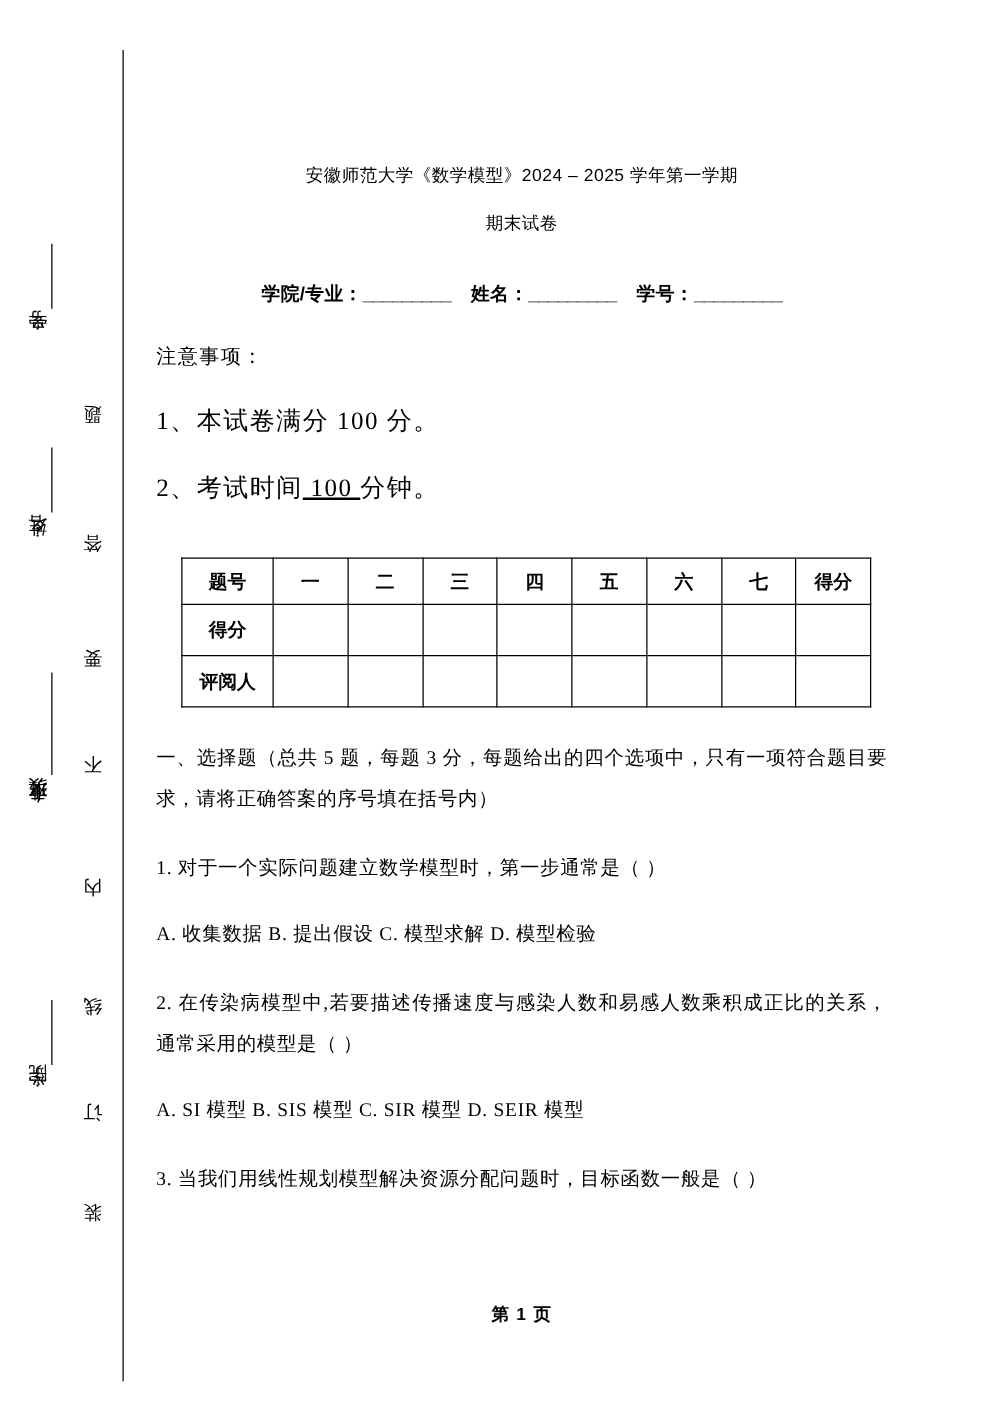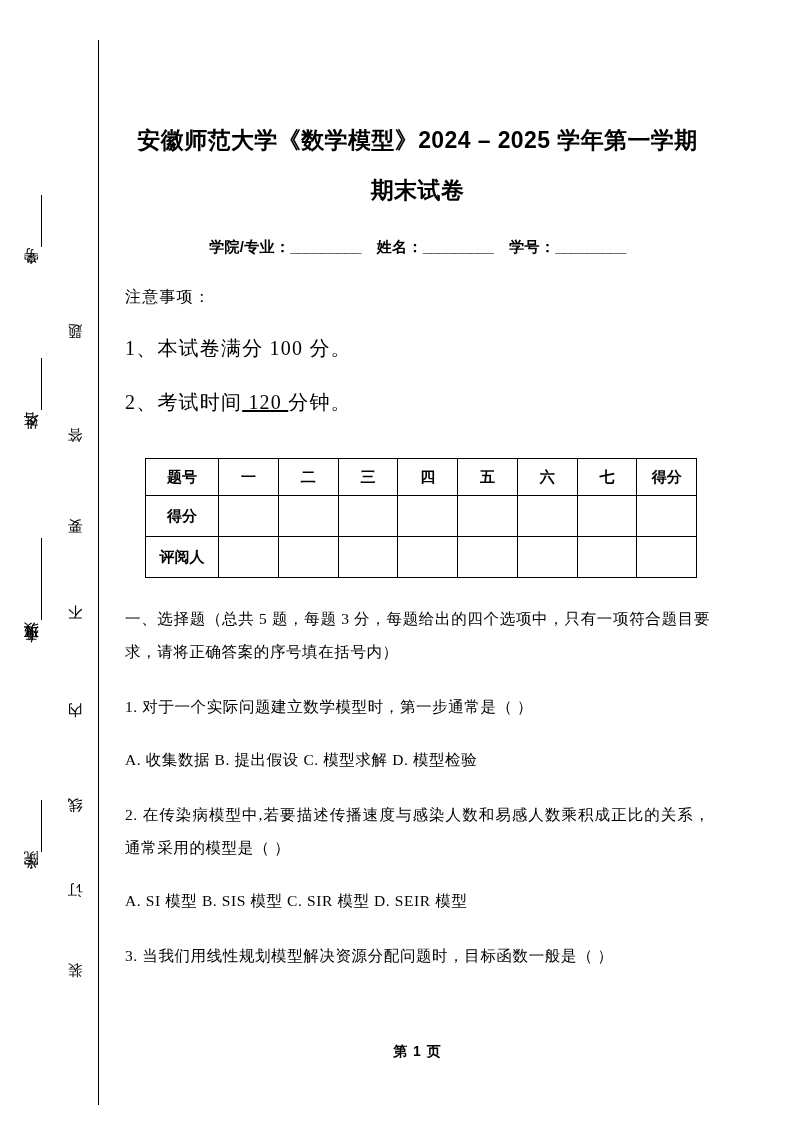--- a/index.html
+++ b/index.html
@@ -79,28 +79,28 @@
     position: absolute;
     left: 125px;
     top: 0;
     width: 585px;
   }
 
   .doc-title {
     margin: 0;
     padding: 0;
     font-family: "Liberation Sans", "DejaVu Sans", sans-serif;
-    font-weight: bold;
-    font-size: 23px;
+    font-weight: normal;
+    font-size: 14px;
     line-height: 36px;
     text-align: center;
     letter-spacing: 0.4px;
   }
   #title-line1 { margin-top: 122px; }
-  #title-line2 { margin-top: 14px; }
+  #title-line2 { margin-top: 2px; }
 
   #info-line {
     margin-top: 30px;
     text-align: center;
     font-family: "Liberation Sans", "DejaVu Sans", sans-serif;
     font-weight: bold;
     font-size: 15px;
     white-space: nowrap;
     letter-spacing: 0.3px;
   }
@@ -210,21 +210,21 @@
   <h1 class="doc-title" id="title-line1">安徽师范大学《数学模型》2024 – 2025 学年第一学期</h1>
   <h1 class="doc-title" id="title-line2">期末试卷</h1>
 
   <div id="info-line">
     <span>学院/专业：</span><span class="blank">_________</span><span class="gap"></span><span>姓名：</span><span class="blank">_________</span><span class="gap"></span><span>学号：</span><span class="blank">_________</span>
   </div>
 
   <div class="notice-head">注意事项：</div>
   <div class="notice-item">1、本试卷满分 100 分。</div>
   <div class="notice-item">
-    <span>2、考试时间</span><span class="uline"> 120 </span><span>分钟。</span>
+    <span>2、考试时间</span><span class="uline"> 100 </span><span>分钟。</span>
   </div>
 
   <table id="score-table">
     <tbody>
       <tr class="r-head">
         <td class="rowhead">题号</td>
         <td>一</td>
         <td>二</td>
         <td>三</td>
         <td>四</td>

